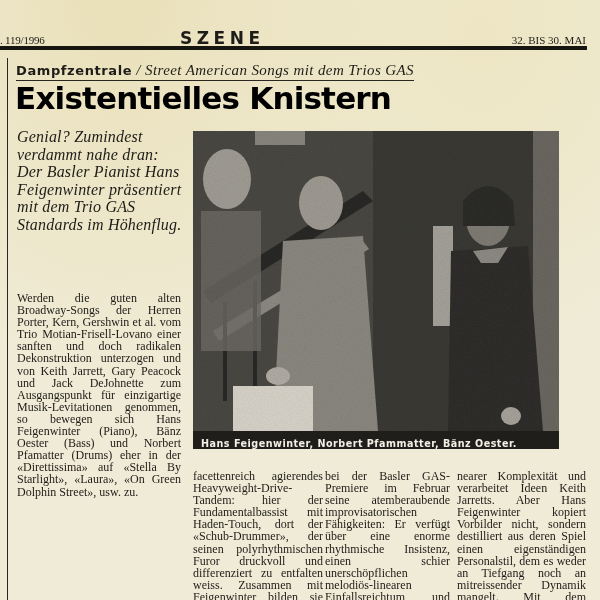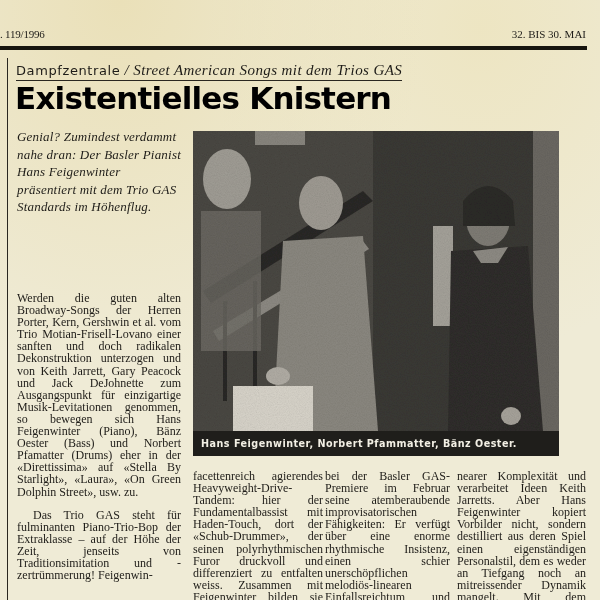--- a/index.html
+++ b/index.html
@@ -5,90 +5,90 @@
     html, body { margin: 0; padding: 0; }
     body {
       width: 600px; height: 600px; overflow: hidden; position: relative;
       background: #efebd6;
       background-image:
         radial-gradient(ellipse at 20% 0%, rgba(230,215,160,0.55) 0%, rgba(239,235,214,0) 45%),
         radial-gradient(ellipse at 80% 5%, rgba(235,222,170,0.45) 0%, rgba(239,235,214,0) 40%);
       color: #1e1c18;
       font-family: "Liberation Serif", serif;
     }
-    .masthead { position: absolute; left: 0; top: 22px; width: 600px; height: 24px; }
+    .masthead { position: absolute; left: 0; top: 28px; width: 600px; height: 24px; }
     .issue { position: absolute; left: 0; top: 6px; font-size: 11px; letter-spacing: -0.2px; }
     .section {
       position: absolute; left: 180px; top: 0; font-family: "DejaVu Sans", sans-serif;
       font-weight: bold; font-size: 17px; letter-spacing: 4.5px;
     }
     .date { position: absolute; right: 14px; top: 6px; font-size: 11px; }
     .rule { position: absolute; left: 0; top: 46px; width: 587px; height: 4px; background: #17150f; }
     .vrule { position: absolute; left: 7px; top: 58px; width: 1px; height: 542px; background: #2a2720; }
 
     .kicker {
       position: absolute; left: 16px; top: 62px; font-size: 15px; white-space: nowrap;
       border-bottom: 1px solid #2a2720; padding-bottom: 1px;
     }
-    .kicker .venue { font-family: "DejaVu Sans", sans-serif; font-weight: normal; font-size: 13px; letter-spacing: 0.6px; }
+    .kicker .venue { font-family: "DejaVu Sans", sans-serif; font-weight: bold; font-size: 13px; letter-spacing: 0.6px; }
     .kicker .sub { font-style: italic; letter-spacing: 0.4px; }
     .headline {
       position: absolute; left: 15px; top: 80px; margin: 0;
       font-family: "DejaVu Sans", sans-serif; font-weight: bold; font-size: 31px;
       letter-spacing: -0.8px; color: #000000;
     }
 
     .lead {
       position: absolute; left: 17px; top: 128px; width: 165px;
-      font-style: italic; font-size: 13px; line-height: 17.6px; letter-spacing: 0.2px;
+      font-style: italic; font-size: 16px; line-height: 17.6px; letter-spacing: 0.2px;
     }
     .col {
       position: absolute; font-size: 12px; line-height: 12.1px; text-align: justify;
       hyphens: manual;
     }
     .col p { margin: 0; }
     .col p + p { margin-top: 11px; text-indent: 16px; }
     .col1 { left: 17px; top: 292px; width: 164px; }
     .col2 { left: 193px; top: 470px; width: 130px; }
     .col3 { left: 325px; top: 470px; width: 125px; }
     .col4 { left: 457px; top: 470px; width: 129px; }
 
     .photo {
       position: absolute; left: 193px; top: 131px; width: 366px; height: 300px;
       background: #3b3a36; overflow: hidden;
     }
     .photo svg { display: block; }
     .caption {
-      position: absolute; left: 193px; top: 431px; width: 366px; height: 25px;
+      position: absolute; left: 193px; top: 431px; width: 366px; height: 18px;
       background: #1f1e1b; color: #f2efe4;
       font-family: "DejaVu Sans", sans-serif; font-weight: bold; font-size: 9.6px;
       letter-spacing: 0.5px; line-height: 25px; padding-left: 8px; box-sizing: border-box;
       white-space: nowrap;
     }
   </style>
 </head>
 <body>
 
 <div class="masthead">
   <span class="issue">. 119/1996</span>
+  <span class="section">SZENE</span>
   <span class="date">32. BIS 30. MAI</span>
 </div>
 <div class="rule"></div>
 <div class="vrule"></div>
 
 <div class="kicker">
   <span class="venue">Dampfzentrale</span><span class="sub"> / </span><span class="sub">Street American Songs mit dem Trios GAS</span>
 </div>
 <h1 class="headline">Existentielles Knistern</h1>
 
 <div class="lead">Genial? Zumindest verdammt nahe dran: Der Basler Pianist Hans Feigenwinter präsentiert mit dem Trio GAS Standards im Höhenflug.</div>
 
 <div class="col col1">
   <p>Werden die guten alten Broadway-Songs der Herren Porter, Kern, Gershwin et al. vom Trio Motian-Frisell-Lovano einer sanften und doch radikalen Dekonstruktion unterzogen und von Keith Jarrett, Gary Peacock und Jack DeJohnette zum Ausgangspunkt für einzigartige Musik-Levitationen genommen, so bewegen sich Hans Feigenwinter (Piano), Bänz Oester (Bass) und Norbert Pfamatter (Drums) eher in der «Direttissima» auf «Stella By Starlight», «Laura», «On Green Dolphin Street», usw. zu.</p>
-  <p>Das Trio GAS steht für fulminanten Piano-Trio-Bop der Extraklasse – auf der Höhe der Zeit, jenseits von Traditionsimitation und -zertrümmerung! Feigenwin-</p>
 </div>
 
 <div class="photo">
   <svg width="366" height="300" viewBox="0 0 366 300">
     <defs>
       <filter id="grain" x="0" y="0" width="100%" height="100%">
         <feTurbulence type="fractalNoise" baseFrequency="0.9" numOctaves="2" seed="3"></feTurbulence>
         <feColorMatrix type="saturate" values="0"></feColorMatrix>
         <feComponentTransfer>
             <feFuncA type="linear" slope="0.35"></feFuncA>

